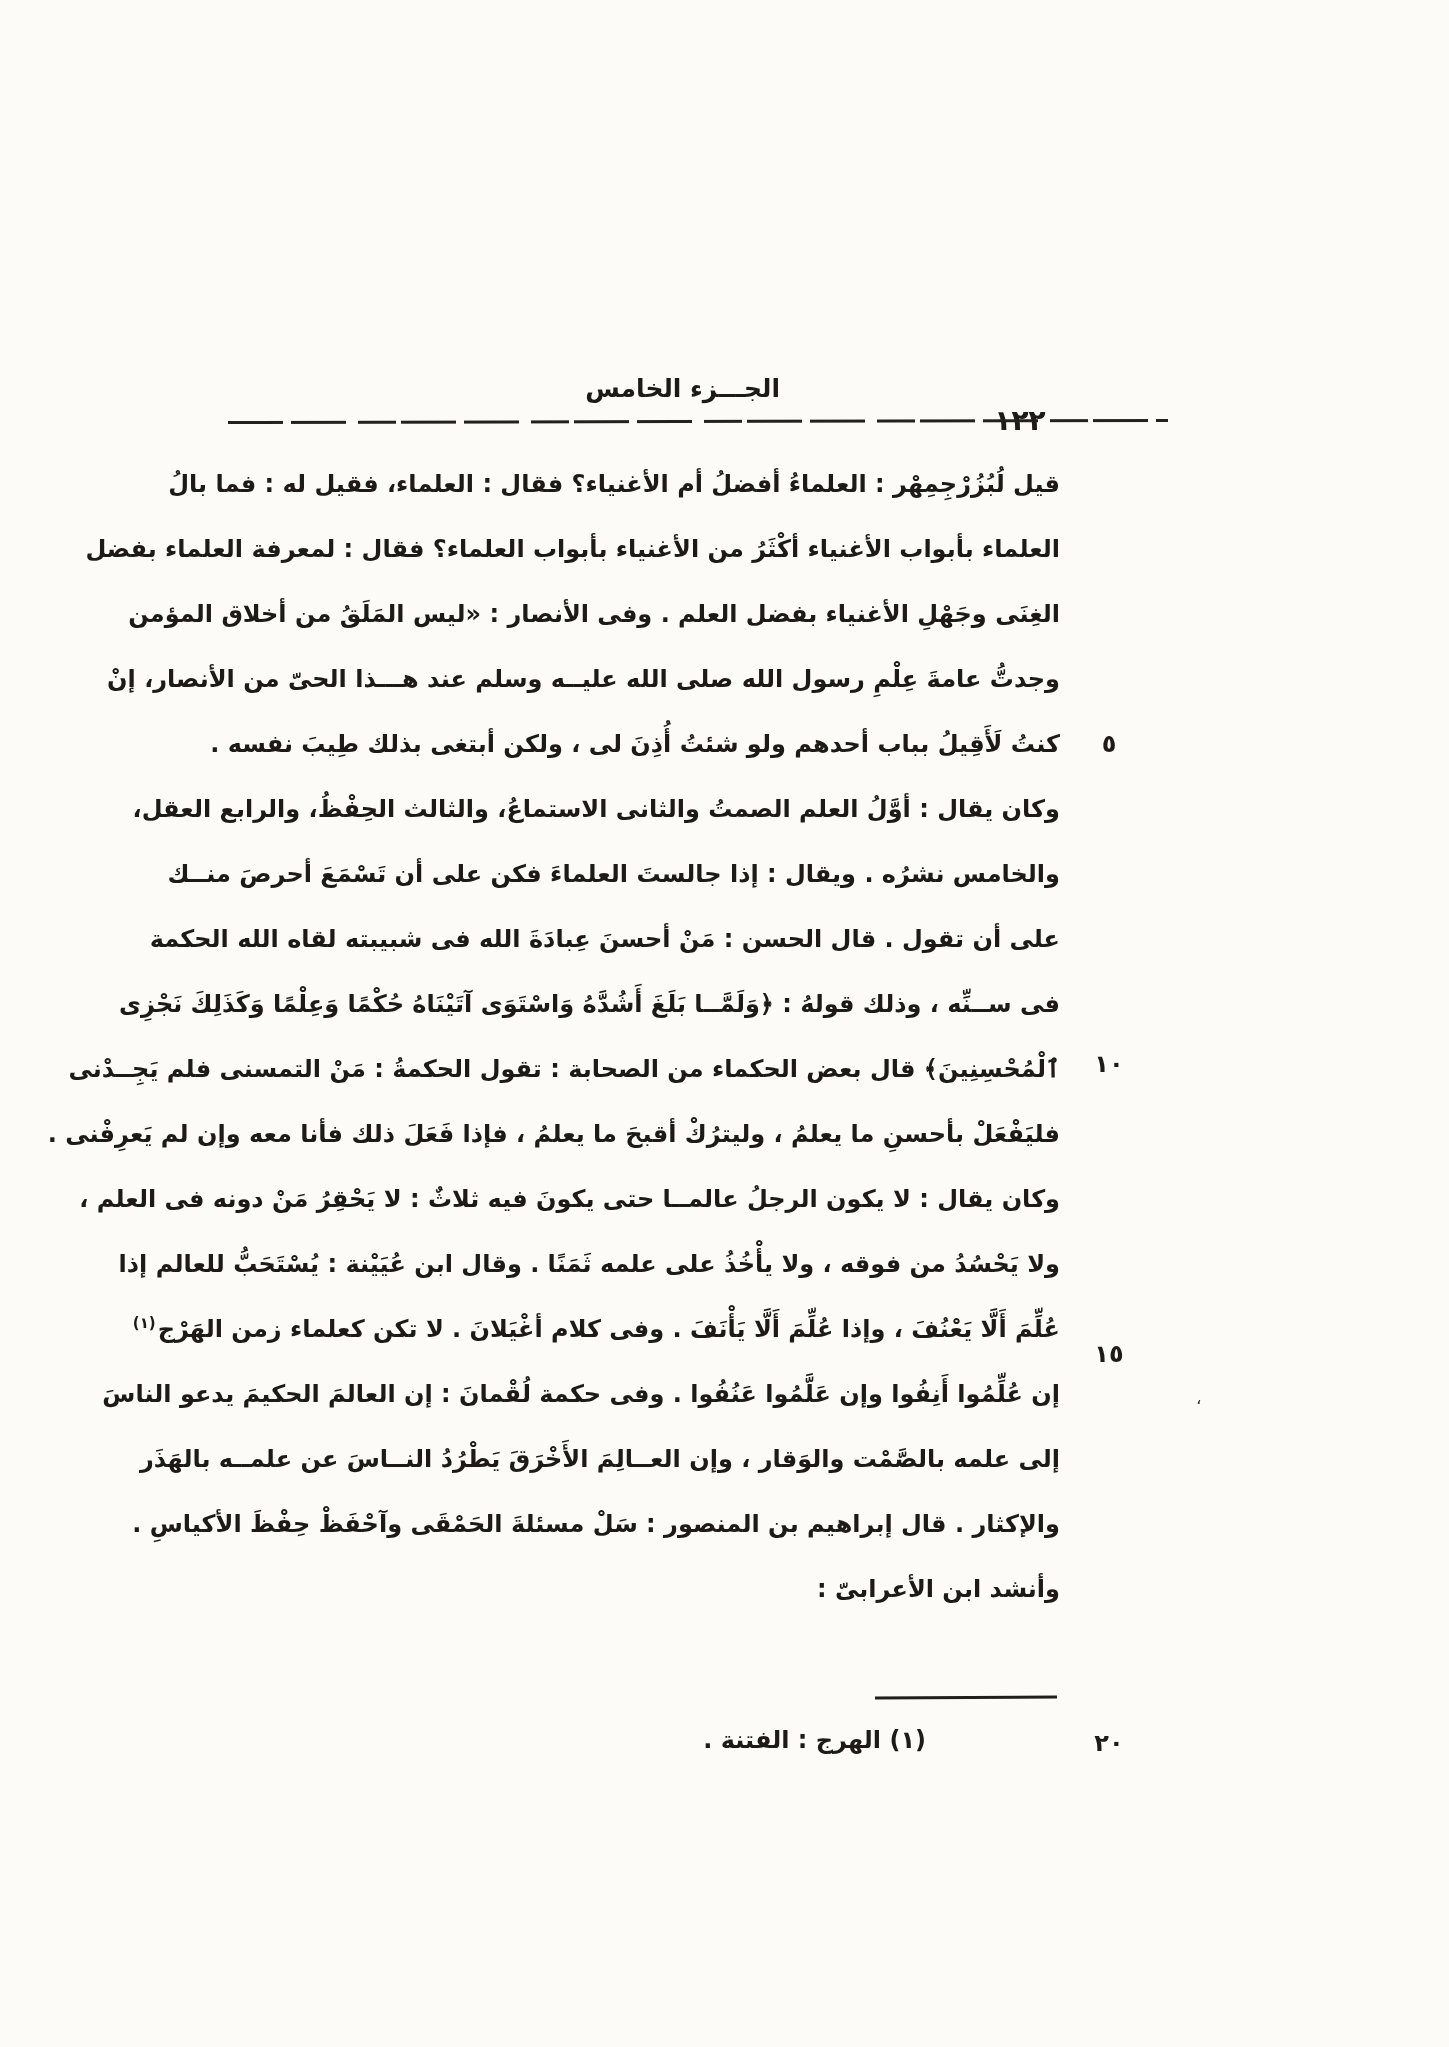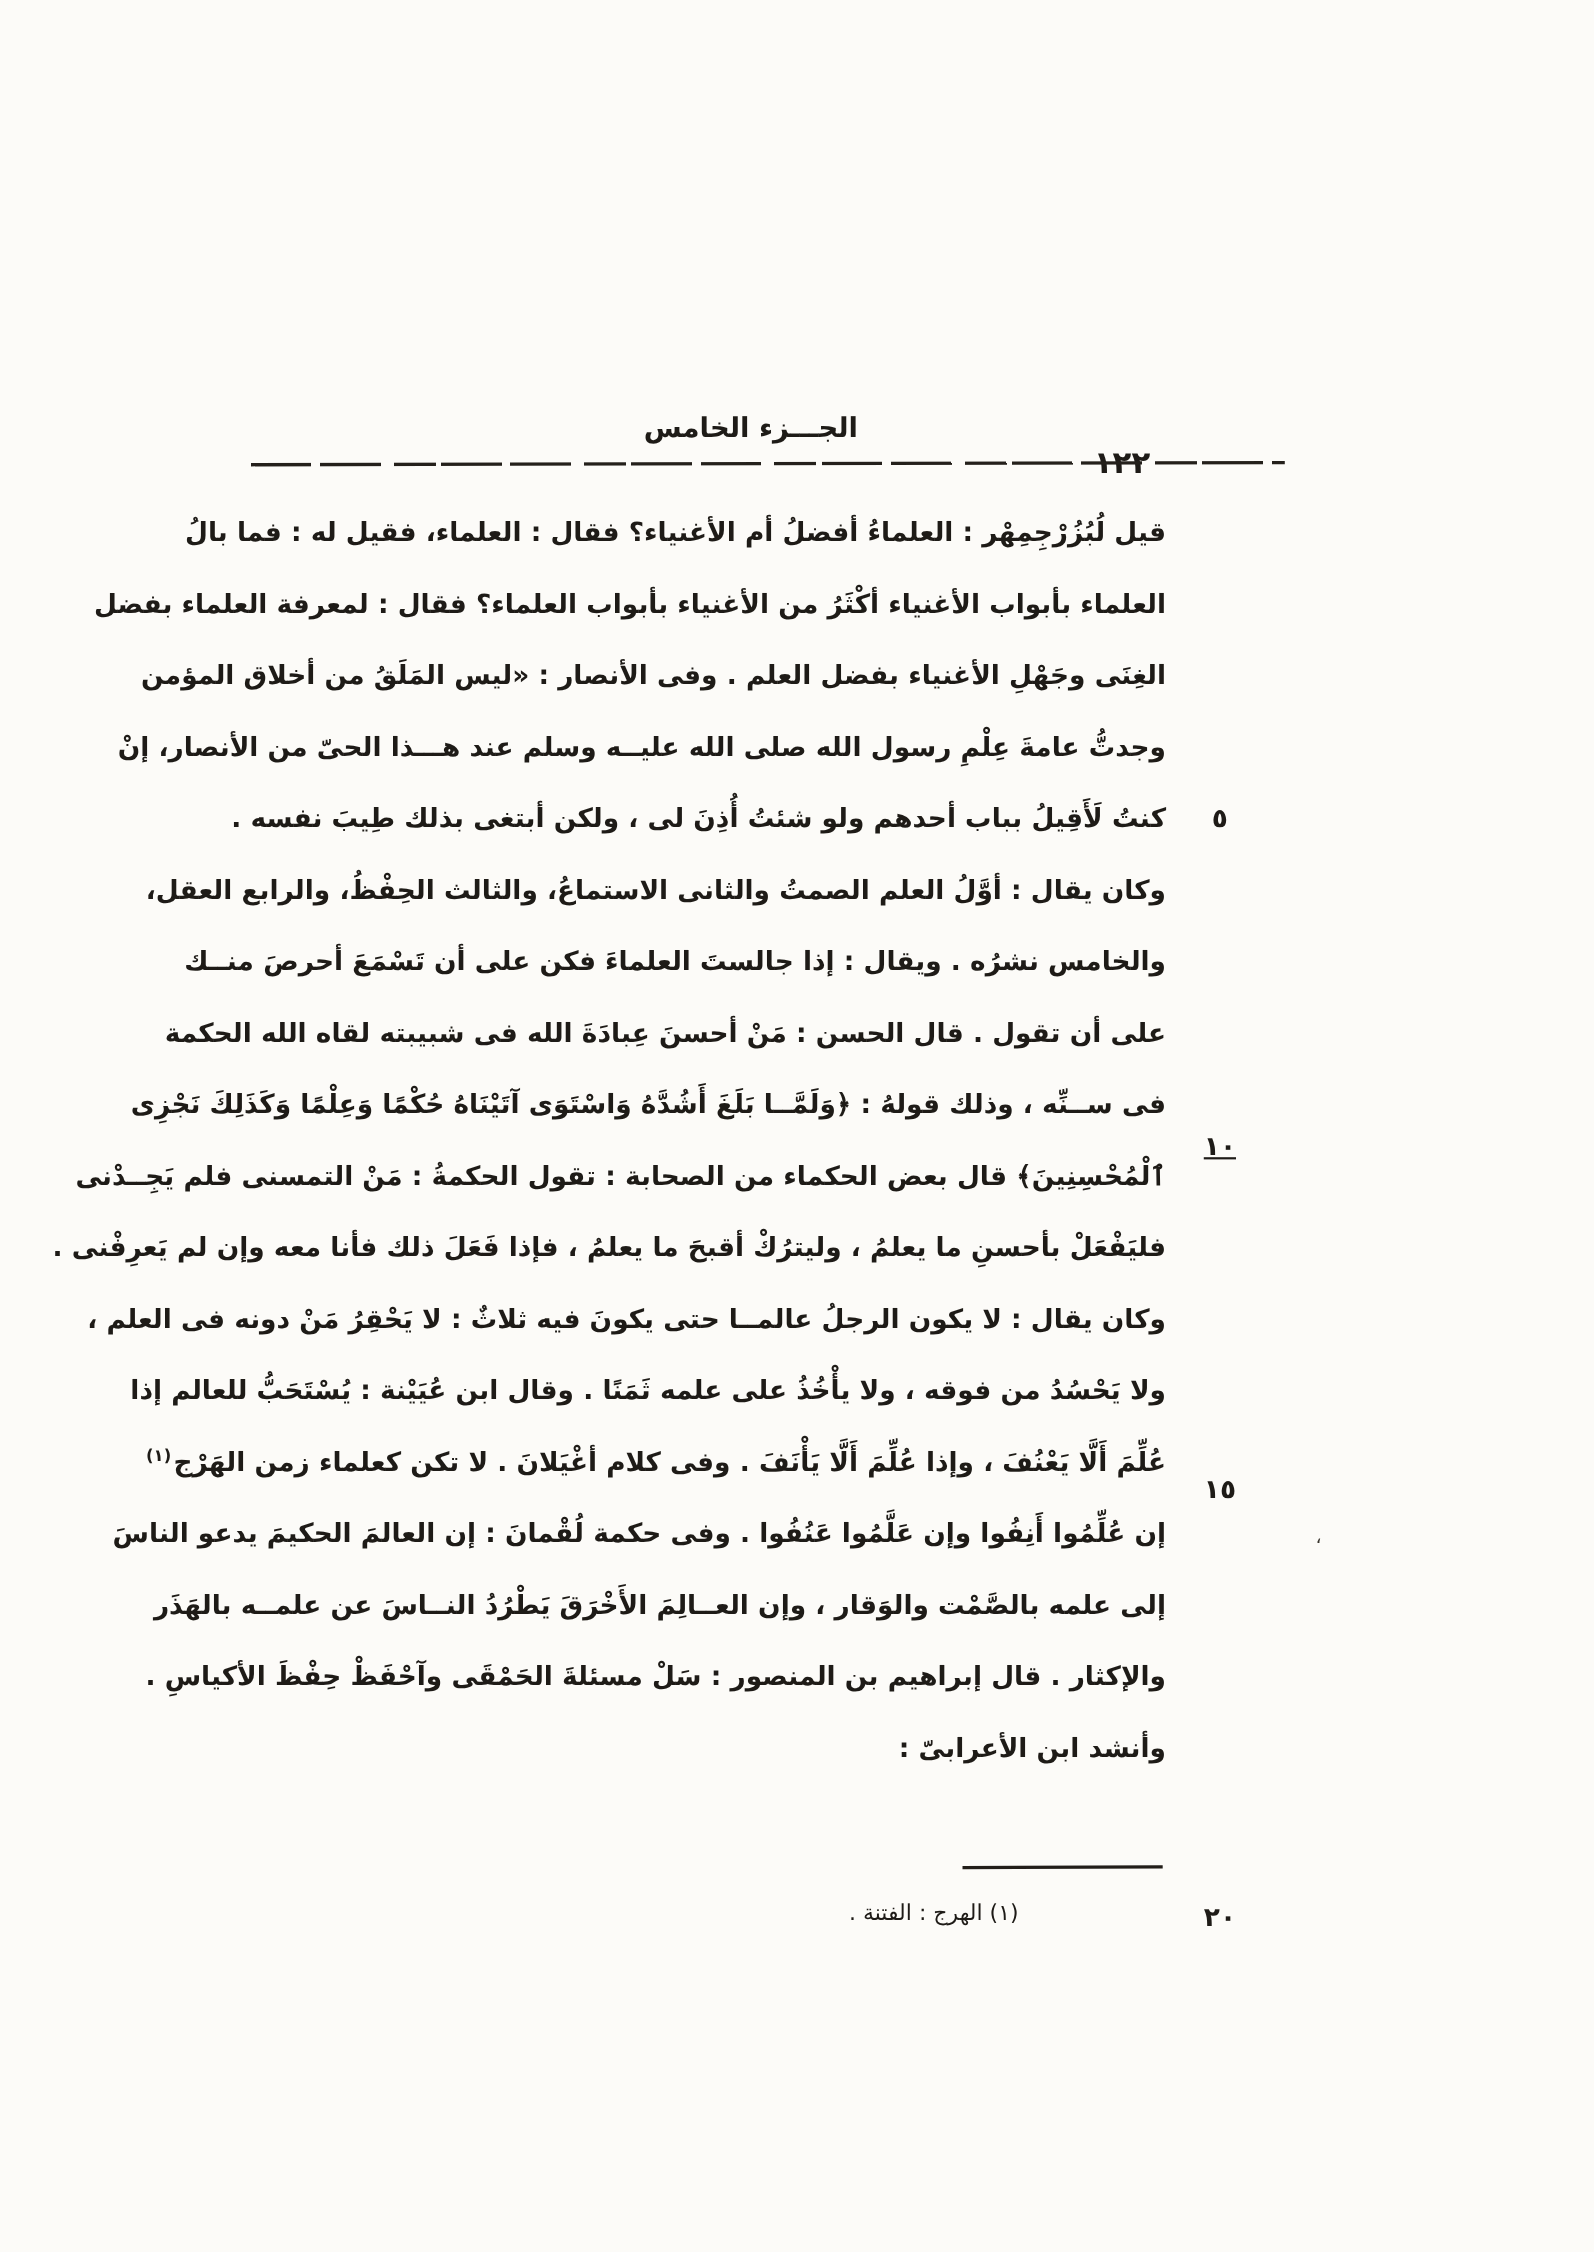--- a/index.html
+++ b/index.html
@@ -59,37 +59,37 @@
     font-size:15px;font-weight:bold;
     vertical-align:super;line-height:0;
     padding-right:2px;
   }
   
   .margin-num{
     position:absolute;left:1086px;width:46px;height:40px;
     font-size:24px;font-weight:bold;text-align:center;line-height:40px;
   }
   .mn-5{top:724px;}
-  .mn-10{top:1022px;text-decoration:underline;}
+  .mn-10{top:1044px;}
   .mn-15{top:1334px;}
   .mn-20{top:1723px;}
   .stray-mark{
     position:absolute;left:1196px;top:1388px;
     font-size:17px;color:#3a362f;
   }
   
   .fn-sep{
     position:absolute;left:875px;top:1696px;width:182px;height:3px;
     background:#221e19;
     transform:rotate(-0.25deg);
   }
   .footnote{
     position:absolute;right:523px;top:1726px;
     direction:rtl;
-    font-size:20px;font-weight:normal;
+    font-size:24px;font-weight:bold;
     white-space:nowrap;
   }
 </style>
 </head>
 <body>
 
 <div class="page">
 
   <div class="page-num">١٢٢</div>
   <div class="header-title">الجـــزء الخامس</div>

